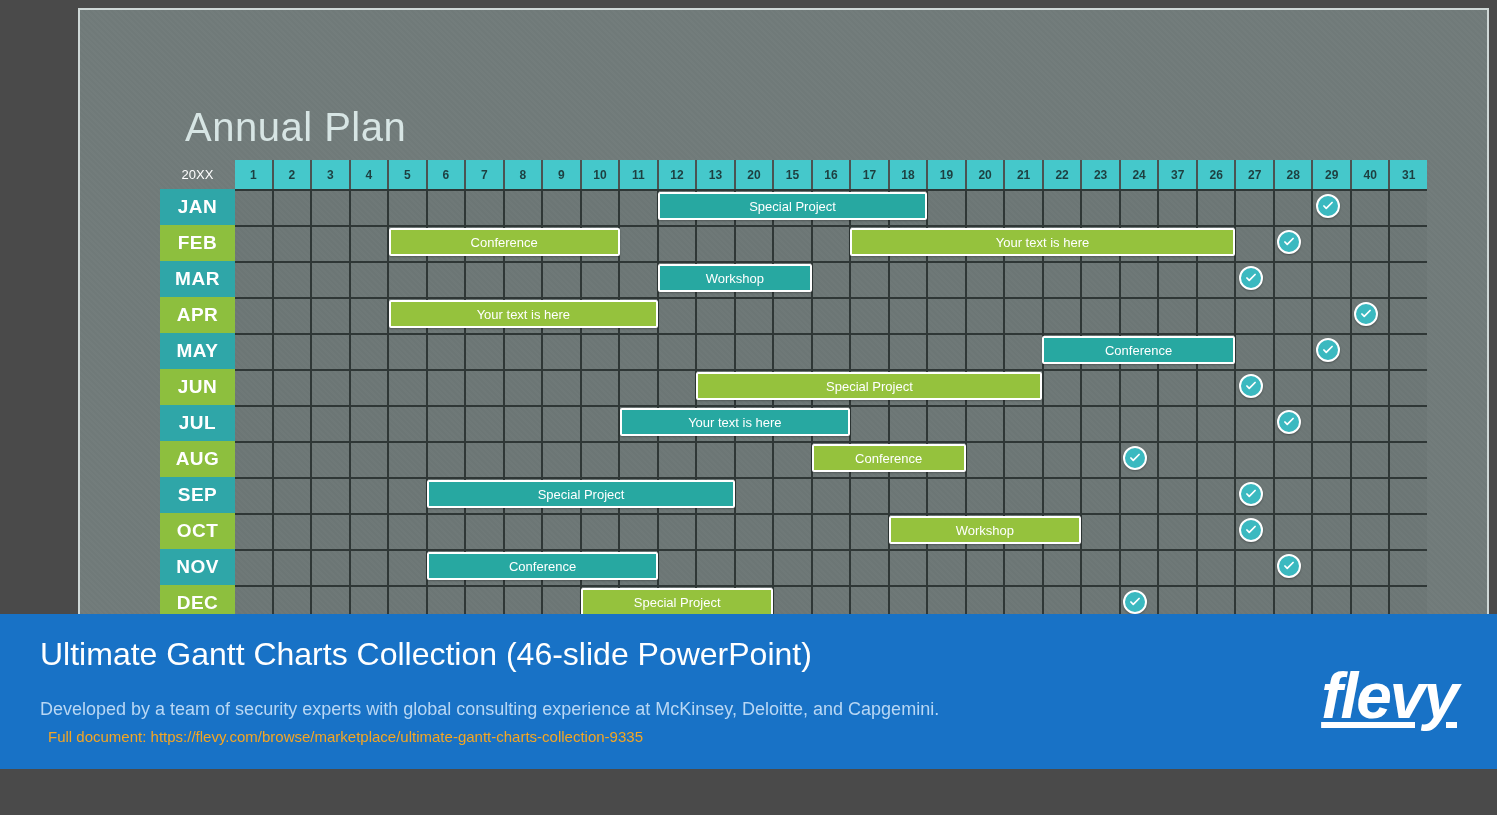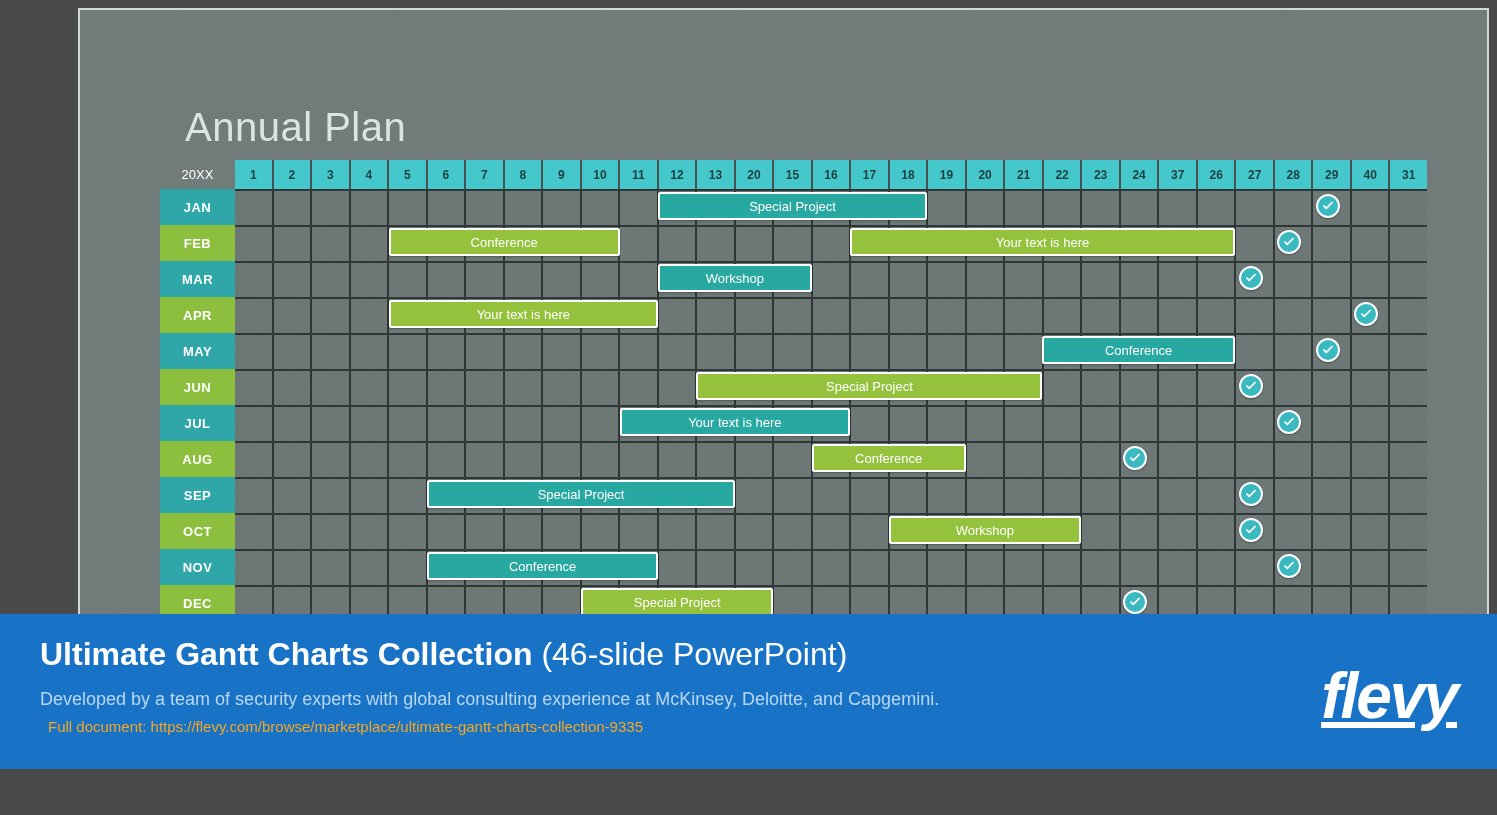--- a/index.html
+++ b/index.html
@@ -30,21 +30,21 @@
   .days { display: flex; flex: 1; }
   .daycell {
     flex: 1; background: #45c8cb; color: #1e3f40; font-weight: 700;
     display:flex; align-items:center; justify-content:center; font-size: 12px;
     border-left: 2px solid #4b5352;
   }
   .daycell:first-child { border-left: none; }
 
   .mrow { display: flex; height: 36px; }
   .mlabel {
-    width: 75px; color: #fff; font-weight: 700; font-size: 13px;
+    width: 75px; color: #fff; font-weight: 700; font-size: 19px;
     display:flex; align-items:center; justify-content:center; letter-spacing:.5px;
   }
   .mlabel.teal  { background: #2fa6a8; }
   .mlabel.green { background: #8dbf3e; }
 
   .lane {
     position: relative; flex: 1; display: flex;
   }
   .gcell {
     flex: 1; border-left: 2px solid #2f3736; border-top: 2px solid #2f3736;
@@ -67,22 +67,22 @@
     display:flex; align-items:center; justify-content:center;
     box-shadow: 0 1px 2px rgba(0,0,0,.3);
   }
   .check svg { display:block; }
 
   .banner {
     position: absolute; left: 0; right: 0; bottom: 0; height: 155px;
     background: #1872c6; padding: 22px 40px; color: #fff;
   }
   .banner h1 { font-weight: 400; font-size: 32px; }
-  .banner h1 b { font-weight: 700; margin-top: 25px; }
-  .banner .desc { color: #b8d7f4; font-size: 18px; margin-top: 16px; }
+  .banner h1 b { font-weight: 400; margin-top: 25px; }
+  .banner .desc { color: #b8d7f4; font-size: 18px; margin-top: 26px; }
   .banner .link { color: #f5a623; font-size: 15px; margin-top: 8px; margin-left: 8px; }
   .logo {
     position: absolute; right: 40px; top: 45px; color: #fff;
     font-style: italic; font-weight: 700; font-size: 64px; letter-spacing: -2px;
     font-family: "Segoe UI", Arial, sans-serif;
     text-decoration: underline;
   }
 </style>
 </head>
 <body>

